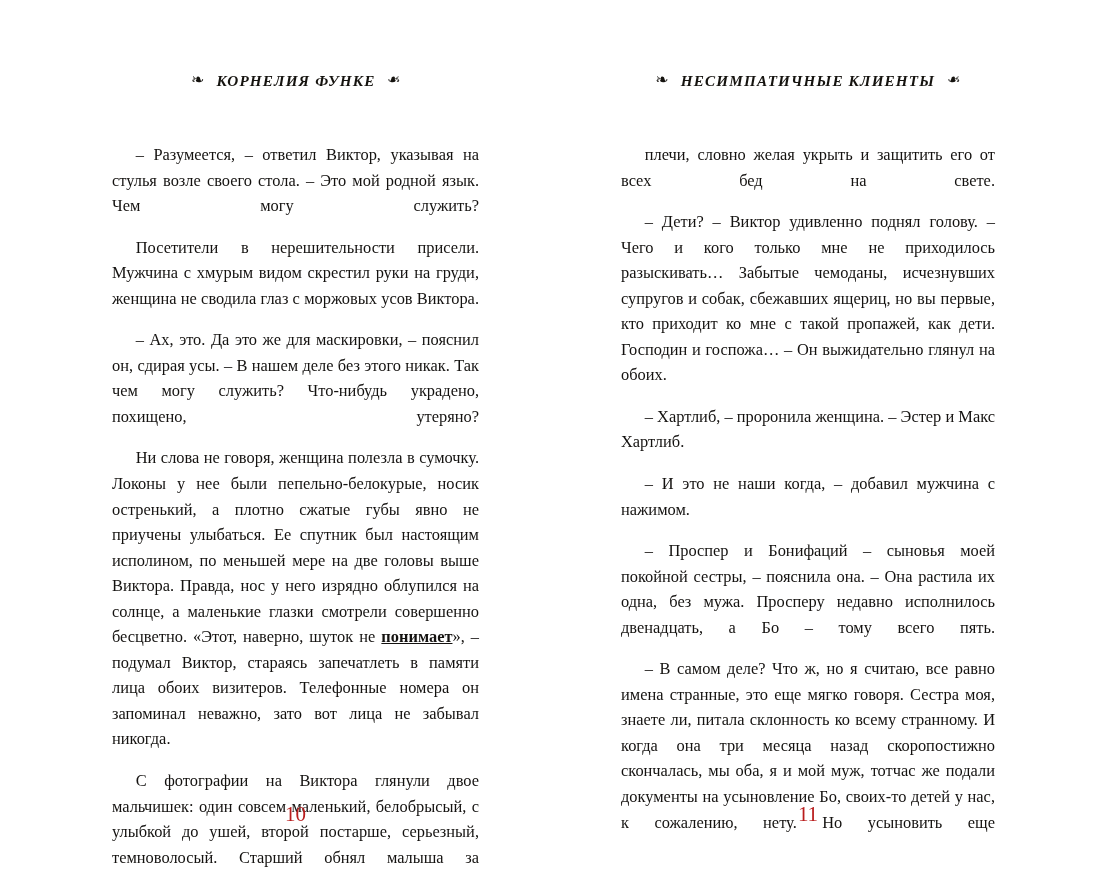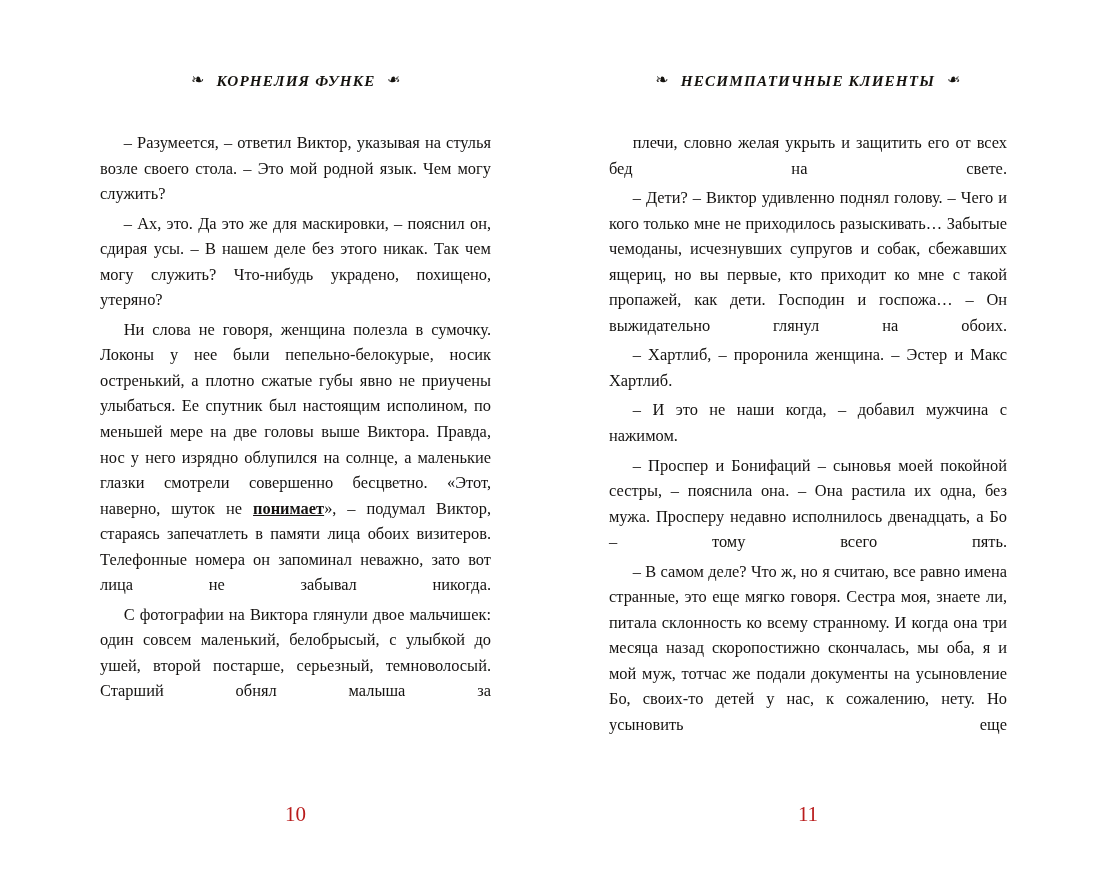--- a/index.html
+++ b/index.html
@@ -62,21 +62,21 @@
     line-height: 25.55px;
     text-align: justify;
     text-justify: inter-word;
     hyphens: manual;
     color: #141210;
   }
   .column.left  { left: 96px;  width: 399px; }
   .column.right { left: 605px; width: 406px; }
 
   .column p {
-    margin: 4px;
+    margin: 16px;
     text-indent: 1.45em;
   }
 
   
   .column p { text-align-last: left; }
   
   .column p.full-last { text-align-last: justify; }
 
   em.ital { font-style: italic; }
   strong.bold { font-weight: 700; text-decoration: underline; }
@@ -112,20 +112,21 @@
   <div class="gutter"></div>
 
   <div class="running-head left">
     <span class="fleuron">❧</span>
     <span>КОРНЕЛИЯ ФУНКЕ</span>
     <span class="fleuron flip">❧</span>
   </div>
 
   <div class="column left">
     <p class="full-last">– Разумеется, – ответил Виктор, указывая на стулья возле своего стола. – Это мой родной язык. Чем могу служить?</p>
+    <p class="full-last">Посетители в нерешительности присели. Мужчина с хмурым видом скрестил руки на груди, женщина не сводила глаз с моржовых усов Виктора.</p>
     <p class="full-last">– Ах, это. Да это же для маскировки, – пояснил он, сдирая усы. – В нашем деле без этого никак. Так чем могу служить? Что-нибудь украдено, похищено, утеряно?</p>
     <p class="full-last" id="left-p4">Ни слова не говоря, женщина полезла в сумочку. Локоны у нее были пепельно-белокурые, носик остренький, а плотно сжатые губы явно не приучены улыбаться. Ее спутник был настоящим исполином, по меньшей мере на две головы выше Виктора. Правда, нос у него изрядно облупился на солнце, а маленькие глазки смотрели совершенно бесцветно. «Этот, наверно, шуток не <strong class="bold">понимает</strong>», – подумал Виктор, стараясь запечатлеть в памяти лица обоих визитеров. Телефонные номера он запоминал неважно, зато вот лица не забывал никогда.</p>
     <p class="full-last">С фотографии на Виктора глянули двое мальчишек: один совсем маленький, белобрысый, с улыбкой до ушей, второй постарше, серьезный, темноволосый. Старший обнял малыша за</p>
   </div>
 
   <div class="folio left">10</div>
 
   <div class="running-head right">
     <span class="fleuron">❧</span>
     <span>НЕСИМПАТИЧНЫЕ КЛИЕНТЫ</span>

